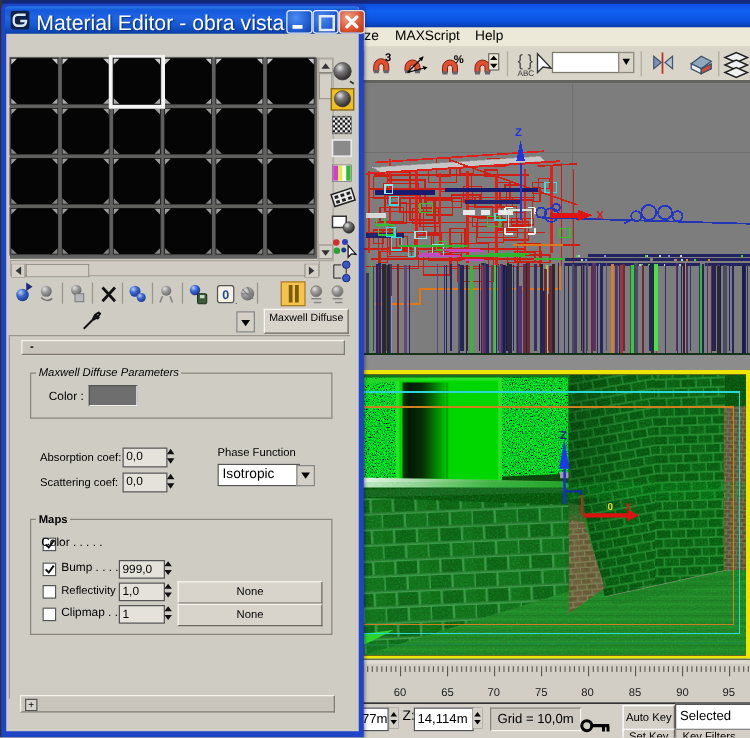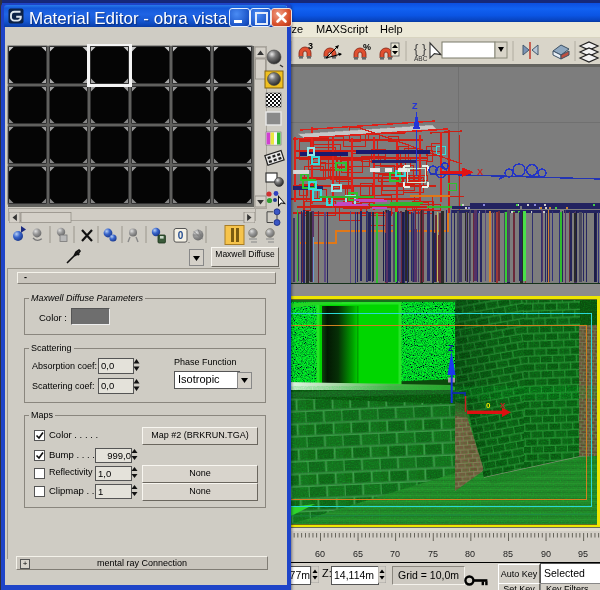--- a/index.html
+++ b/index.html
@@ -996,60 +996,56 @@
   <div class="abs" style="left:6px;top:265px;width:272px;height:290px;border-left:1px solid #9a968c;border-top:1px solid #9a968c;">
 
     <div class="abs" style="left:9px;top:3px;width:251px;height:10px;background:#c9c5bd;border:1px solid;border-color:#f4f2ea #807c74 #807c74 #f4f2ea;font-size:9px;font-weight:bold;padding-left:6px;line-height:9px;">-</div>
 
     <fieldset style="position:absolute;left:16px;top:24px;width:240px;height:40px;border:1px solid;border-color:#8a867e;border-style:groove;margin:0;padding:0;">
       <legend style="font-size:9px;margin-left:4px;padding:0 2px;white-space:nowrap;font-style:italic;">Maxwell Diffuse Parameters</legend>
     </fieldset>
     <span class="abs" style="left:31px;top:43px;font-size:9.5px;text-align:center;">Color :</span>
     <div class="abs" style="left:63px;top:39px;width:37px;height:15px;background:#6e6e6e;border:1px solid;border-color:#555 #eee #eee #555;"></div>
 
-    <fieldset style="position:absolute;left:16px;top:74px;width:240px;height:58px;border:1px solid;border-color:#8a867e;border-style:groove;margin:0;padding:0;">
-      <legend style="font-size:9px;margin-left:4px;padding:0 2px;">Scattering</legend>
-    </fieldset>
     <span class="abs" style="left:24px;top:92px;font-size:9px;">Absorption coef:</span>
     <div class="abs" style="left:90px;top:89px;width:32px;height:13px;background:#e4e2da;border:1px solid #555;font-size:9.5px;padding:1px 0 0 2px;">0,0</div>
     <svg class="abs" style="left:124px;top:88px" width="9" height="16">
         <path d="M4.5 2 l3 4.4 h-6 z M4.5 14 l3 -4.4 h-6 z" fill="#111"></path>
       </svg>
     <span class="abs" style="left:24px;top:112px;font-size:9px;">Scattering coef:</span>
     <div class="abs" style="left:90px;top:109px;width:32px;height:13px;background:#e4e2da;border:1px solid #555;font-size:9.5px;padding:1px 0 0 2px;">0,0</div>
     <svg class="abs" style="left:124px;top:108px" width="9" height="16">
         <path d="M4.5 2 l3 4.4 h-6 z M4.5 14 l3 -4.4 h-6 z" fill="#111"></path>
       </svg>
     <span class="abs" style="left:166px;top:88px;font-size:9px;">Phase Function</span>
     <div class="abs" style="left:166px;top:102px;width:61px;height:15px;background:#fff;border:1px solid #555;font-size:11px;padding:1px 0 0 3px;">Isotropic</div>
     <div class="abs" style="left:229px;top:103px;width:13px;height:15px;background:#d4d0c8;border:1px solid #888;">
       <svg width="13" height="15">
           <path d="M3 5 h7 l-3.5 5 z" fill="#000"></path>
         </svg>
     </div>
 
     <fieldset style="position:absolute;left:16px;top:141px;width:240px;height:96px;border:1px solid;border-color:#8a867e;border-style:groove;margin:0;padding:0;">
-      <legend style="font-size:9px;margin-left:4px;padding:0 2px;">Maps</legend>
+      <legend style="font-size:9px;margin-left:4px;padding:0 2px;font-weight:bold;">Maps</legend>
     </fieldset>
 
     <div class="abs" style="left:26px;top:161px;width:9px;height:9px;background:#fff;border:1px solid #555;">
       <svg width="9" height="9" style="display:block">
           <path d="M1.5 4.5 l2.5 2.5 4 -5.5" stroke="#111" stroke-width="1.6" fill="none"></path>
         </svg>
       </div>
-    <span class="abs" style="left:41px;top:160px;font-size:9.5px;">Color . . . . .</span>
-    <div class="abs" style="left:134px;top:158px;width:114px;height:14px;background:#d8d4cc;border:1px solid;border-color:#f8f6f0 #6a665e #6a665e #f8f6f0;font-size:9px;text-align:center;white-space:nowrap;overflow:hidden;padding-top:2px;">Map #2 (BRKRUN.TGA)</div>
+    <span class="abs" style="left:25px;top:160px;font-size:9.5px;">Color . . . . .</span>
 
     <div class="abs" style="left:26px;top:181px;width:9px;height:9px;background:#fff;border:1px solid #555;">
       <svg width="9" height="9" style="display:block">
           <path d="M1.5 4.5 l2.5 2.5 4 -5.5" stroke="#111" stroke-width="1.6" fill="none"></path>
         </svg>
       </div>
     <span class="abs" style="left:41px;top:180px;font-size:9.5px;">Bump . . . .</span>
-    <div class="abs" style="left:87px;top:179px;width:33px;height:12px;background:#e4e2da;border:1px solid #555;font-size:9.5px;padding:1px 0 0 2px;text-align:right;">999,0</div>
+    <div class="abs" style="left:87px;top:179px;width:33px;height:12px;background:#e4e2da;border:1px solid #555;font-size:9.5px;padding:1px 0 0 2px;">999,0</div>
     <svg class="abs" style="left:122px;top:178px" width="9" height="15">
         <path d="M4.5 2 l3 4 h-6 z M4.5 13 l3 -4 h-6 z" fill="#111"></path>
       </svg>
 
     <div class="abs" style="left:26px;top:199px;width:9px;height:9px;background:#fff;border:1px solid #555;"></div>
     <span class="abs" style="left:41px;top:198px;font-size:9px;">Reflectivity</span>
     <div class="abs" style="left:87px;top:197px;width:33px;height:12px;background:#e4e2da;border:1px solid #555;font-size:9.5px;padding:1px 0 0 2px;">1,0</div>
     <svg class="abs" style="left:122px;top:196px" width="9" height="15">
         <path d="M4.5 2 l3 4 h-6 z M4.5 13 l3 -4 h-6 z" fill="#111"></path>
       </svg>
@@ -1059,16 +1055,15 @@
     <span class="abs" style="left:41px;top:216px;font-size:9.5px;">Clipmap . . </span>
     <div class="abs" style="left:87px;top:215px;width:33px;height:12px;background:#e4e2da;border:1px solid #555;font-size:9.5px;padding:1px 0 0 2px;">1</div>
     <svg class="abs" style="left:122px;top:214px" width="9" height="15">
         <path d="M4.5 2 l3 4 h-6 z M4.5 13 l3 -4 h-6 z" fill="#111"></path>
       </svg>
     <div class="abs" style="left:134px;top:214px;width:114px;height:14px;background:#d8d4cc;border:1px solid;border-color:#f8f6f0 #6a665e #6a665e #f8f6f0;font-size:9px;text-align:center;padding-top:2px;">None</div>
   </div>
 
   <div class="abs" style="left:15px;top:553px;width:250px;height:12px;background:#c9c5bd;border:1px solid;border-color:#f4f2ea #807c74 #807c74 #f4f2ea;">
     <div class="abs" style="left:3px;top:2px;width:8px;height:8px;border:1px solid #555;font-size:8px;line-height:7px;text-align:center;background:#d8d4cc;">+</div>
-    <div class="abs" style="left:0;top:1px;width:100%;text-align:center;font-size:9px;">mental ray Connection</div>
   </div>
 
 </div>
 
 </body></html>

